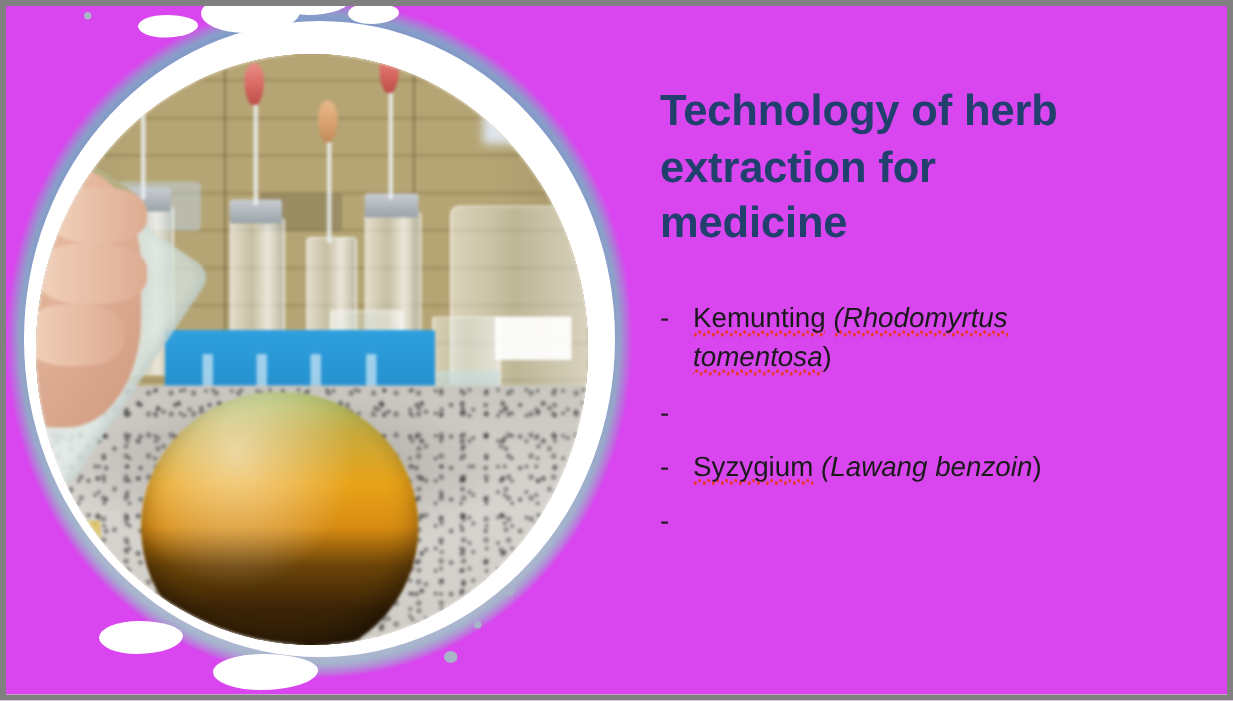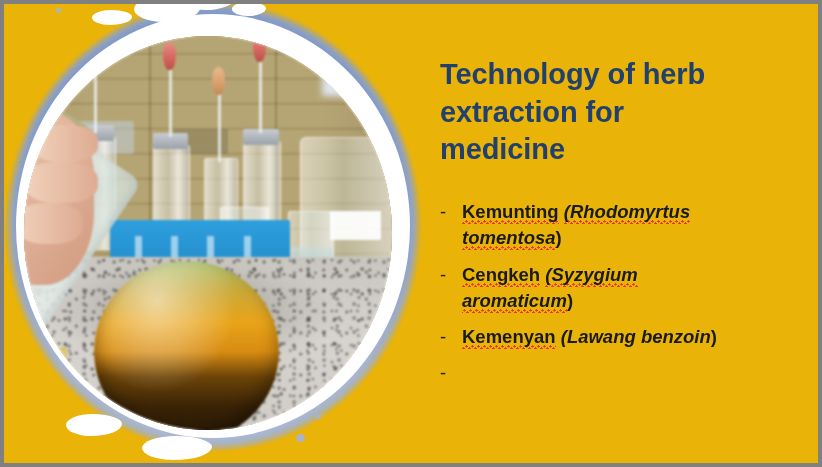--- a/index.html
+++ b/index.html
@@ -348,41 +348,40 @@
     margin-bottom: 10px;
   }
   .bullet-marker {
     flex: 0 0 auto;
     width: 22px;
     text-align: left;
   }
   .bullet-text {
     flex: 1 1 auto;
     max-width: 286px;
-    font-weight: bold;
   }
   .sci {
     font-style: italic;
   }
   
   .sq {
     background-image:
       radial-gradient(circle at 1.5px 3.2px, #e8392f 1.05px, transparent 1.2px),
       radial-gradient(circle at 4.5px 1.4px, #e8392f 1.05px, transparent 1.2px);
     background-size: 6px 5px;
     background-repeat: repeat-x;
     background-position: 0 100%;
     padding-bottom: 3px;
   }
 </style>
 </head>
 <body>
 
 <div class="slide-frame" style="border-color: rgb(128, 128, 128);">
-  <div class="slide-canvas" style="background: #eab308;">
+  <div class="slide-canvas" style="background: #d946ef;">
 
     <div class="media-zone">
 
       <div class="brush-ring"></div>
       <div class="brush-ring-top"></div>
       <div class="brush-ring-tail"></div>
 
       <div class="splat" style="left:138px; top:6px; width:66px; height:26px;"></div>
       <div class="splat" style="left:186px; top:0px; width:52px; height:20px;"></div>
       <div class="splat" style="left:96px; top:20px; width:40px; height:15px;"></div>
@@ -467,26 +466,25 @@
 
       <ul class="bullet-list" style="color: rgb(26, 26, 26);">
 
         <li class="bullet-item">
           <span class="bullet-marker">-</span>
           <span class="bullet-text"><span class="sq">Kemunting</span><span> </span><span class="sci sq">(</span><span class="sci sq">Rhodomyrtus tomentosa</span><span>)</span></span>
         </li>
 
         <li class="bullet-item">
           <span class="bullet-marker">-</span>
-          <span class="bullet-text"><span class="sq">Cengkeh</span><span> </span><span class="sci sq">(</span><span class="sci sq">Syzygium aromaticum</span><span>)</span></span>
         </li>
 
         <li class="bullet-item">
           <span class="bullet-marker">-</span>
-          <span class="bullet-text"><span class="sq">Kemenyan</span><span> </span><span class="sci">(</span><span class="sci">Lawang benzoin</span><span>)</span></span>
+          <span class="bullet-text"><span class="sq">Syzygium</span><span> </span><span class="sci">(</span><span class="sci">Lawang benzoin</span><span>)</span></span>
         </li>
 
         <li class="bullet-item">
           <span class="bullet-marker">-</span>
         </li>
 
       </ul>
     </div>
 
   </div>

